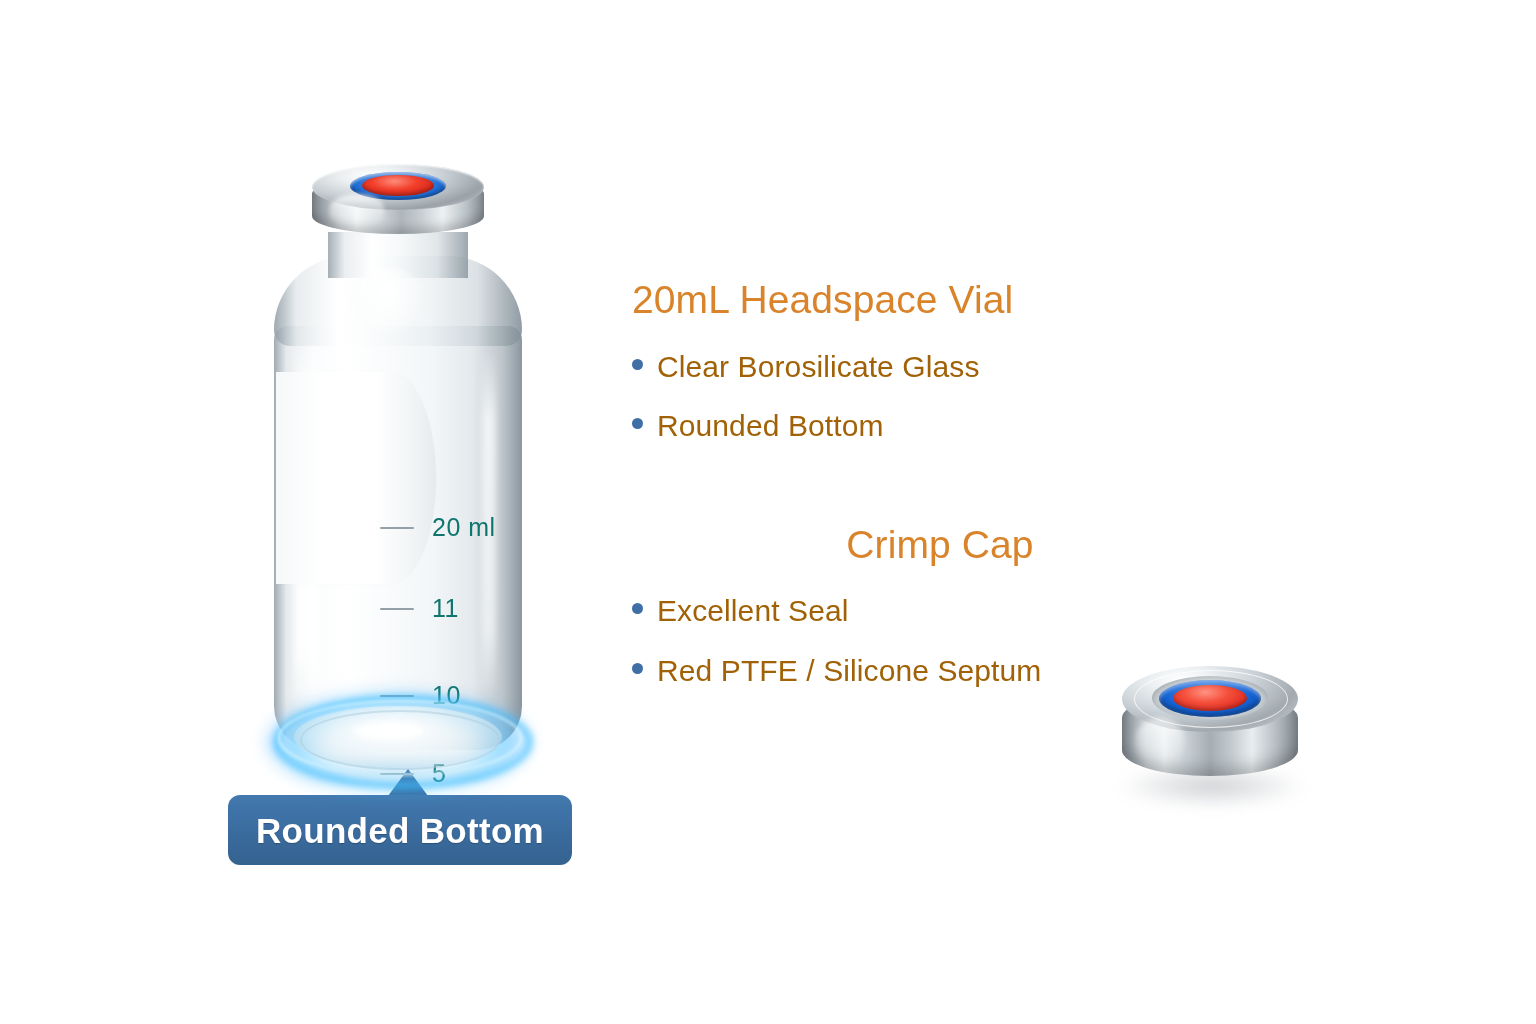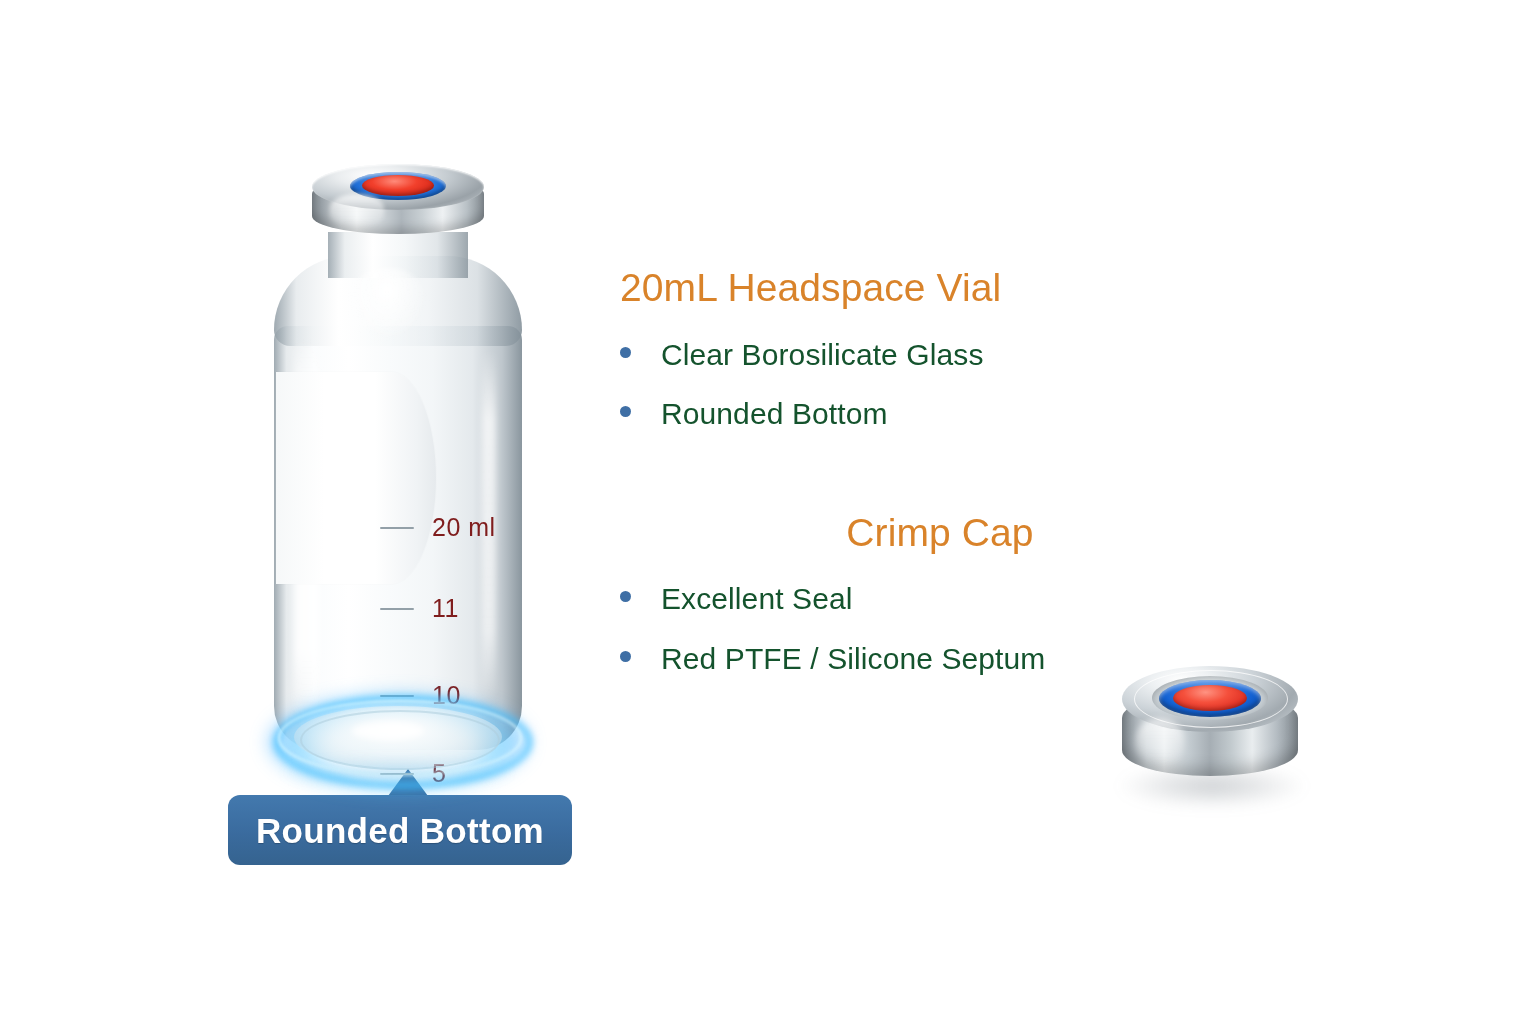--- a/index.html
+++ b/index.html
@@ -182,21 +182,21 @@
     gap: 18px;
   }
   .grad-tick {
     width: 34px;
     height: 2px;
     background: #93a0a8;
     border-radius: 1px;
   }
   .grad-label {
     font-size: 25px;
-    color: #7f1d1d;
+    color: #0f766e;
     letter-spacing: .5px;
     line-height: 1;
     white-space: nowrap;
   }
 
   
   .vbottom-glow {
     position: absolute;
     left: 6px; top: 520px;
     width: 284px; height: 130px;
@@ -301,42 +301,42 @@
     text-shadow: 0 1px 1px rgba(0,0,0,.22);
   }
 
   
   #info-panel {
     position: absolute;
     left: 620px;
     top: 266px;
     width: 640px;
   }
-  .section { margin: 0; }
+  .section { margin: 12px; }
   .section + .section { margin-top: 78px; text-align: center; }
   .section-title {
     font-size: 39px;
     color: #d9832a;
     font-weight: 400;
     line-height: 1.12;
     margin: 0 0 26px 0;
     letter-spacing: .1px;
   }
   .feature-list {
     list-style: none;
     margin: 0;
     padding: 0;
   }
   .feature-item {
     display: flex;
     align-items: baseline;
-    gap: 30px;
+    gap: 14px;
     margin-bottom: 22px;
     font-size: 30px;
-    color: #14532d;
+    color: #a16207;
     line-height: 1.25;
     letter-spacing: .1px;
   }
   .feature-item:last-child { margin-bottom: 0; }
   .bullet-dot {
     flex: 0 0 auto;
     width: 11px;
     height: 11px;
     border-radius: 50%;
     background: #3f6fa5;

